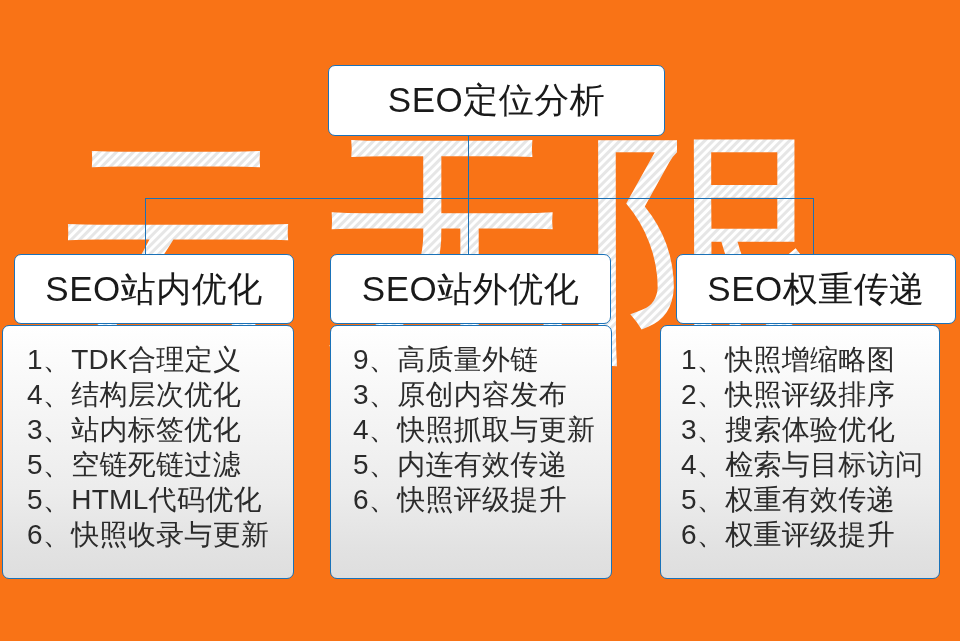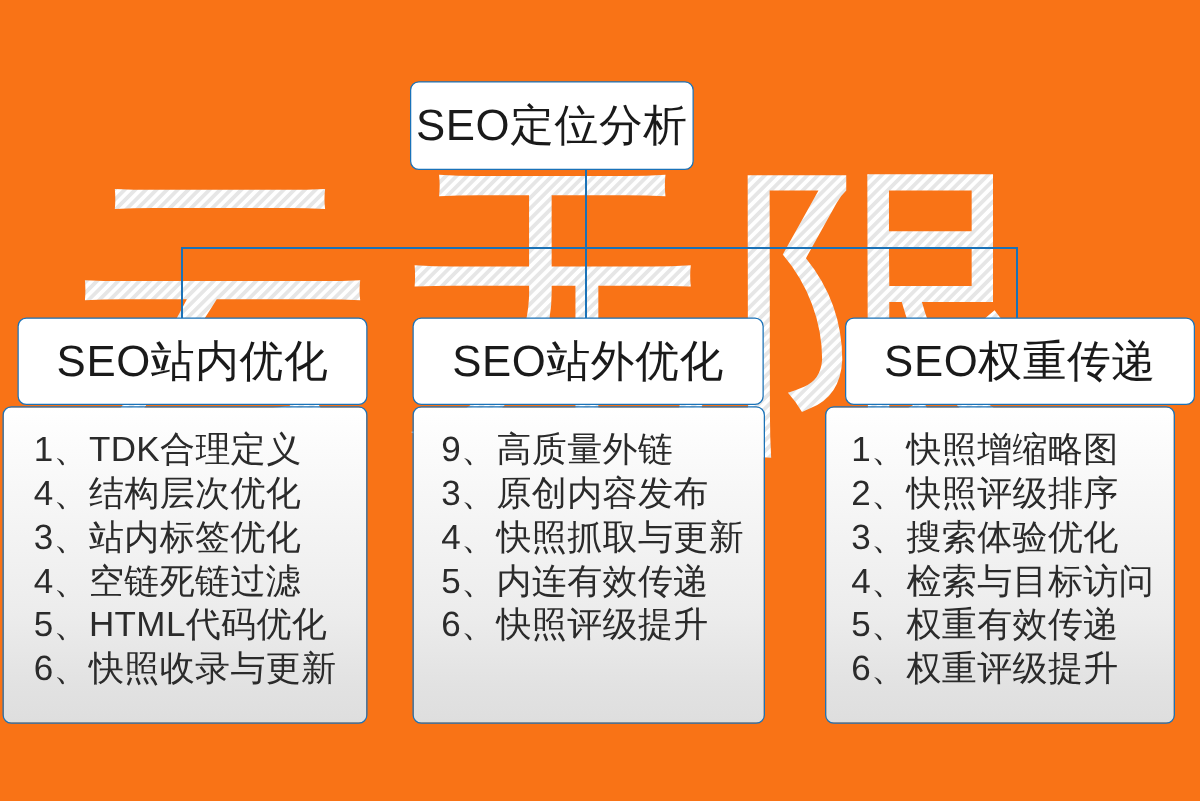--- a/index.html
+++ b/index.html
@@ -58,21 +58,21 @@
   .head-box .head-text {
     color: #1a1a1a;
     letter-spacing: 0.5px;
     white-space: nowrap;
   }
 
   
   #root-node {
     left: 328px;
     top: 65px;
-    width: 227px;
+    width: 337px;
     height: 71px;
   }
   #root-node .head-text { font-size: 35px; }
 
   
   .branch-head { height: 70px; }
   .branch-head .head-text { font-size: 35px; }
 
   #branch-head-0 { left: 14px;  top: 254px; width: 280px; }
   #branch-head-1 { left: 330px; top: 254px; width: 281px; }
@@ -154,21 +154,21 @@
 
   <div class="node head-box branch-head" id="branch-head-0">
     <span class="head-text">SEO站内优化</span>
   </div>
 
   <div class="node list-box" id="list-box-0">
     <ul class="list-inner">
       <li class="list-item">1、TDK合理定义</li>
       <li class="list-item">4、结构层次优化</li>
       <li class="list-item">3、站内标签优化</li>
-      <li class="list-item">4、空链死链过滤</li>
+      <li class="list-item">5、空链死链过滤</li>
       <li class="list-item">5、HTML代码优化</li>
       <li class="list-item">6、快照收录与更新</li>
     </ul>
   </div>
 
   <div class="node head-box branch-head" id="branch-head-1">
     <span class="head-text">SEO站外优化</span>
   </div>
 
   <div class="node list-box" id="list-box-1">

